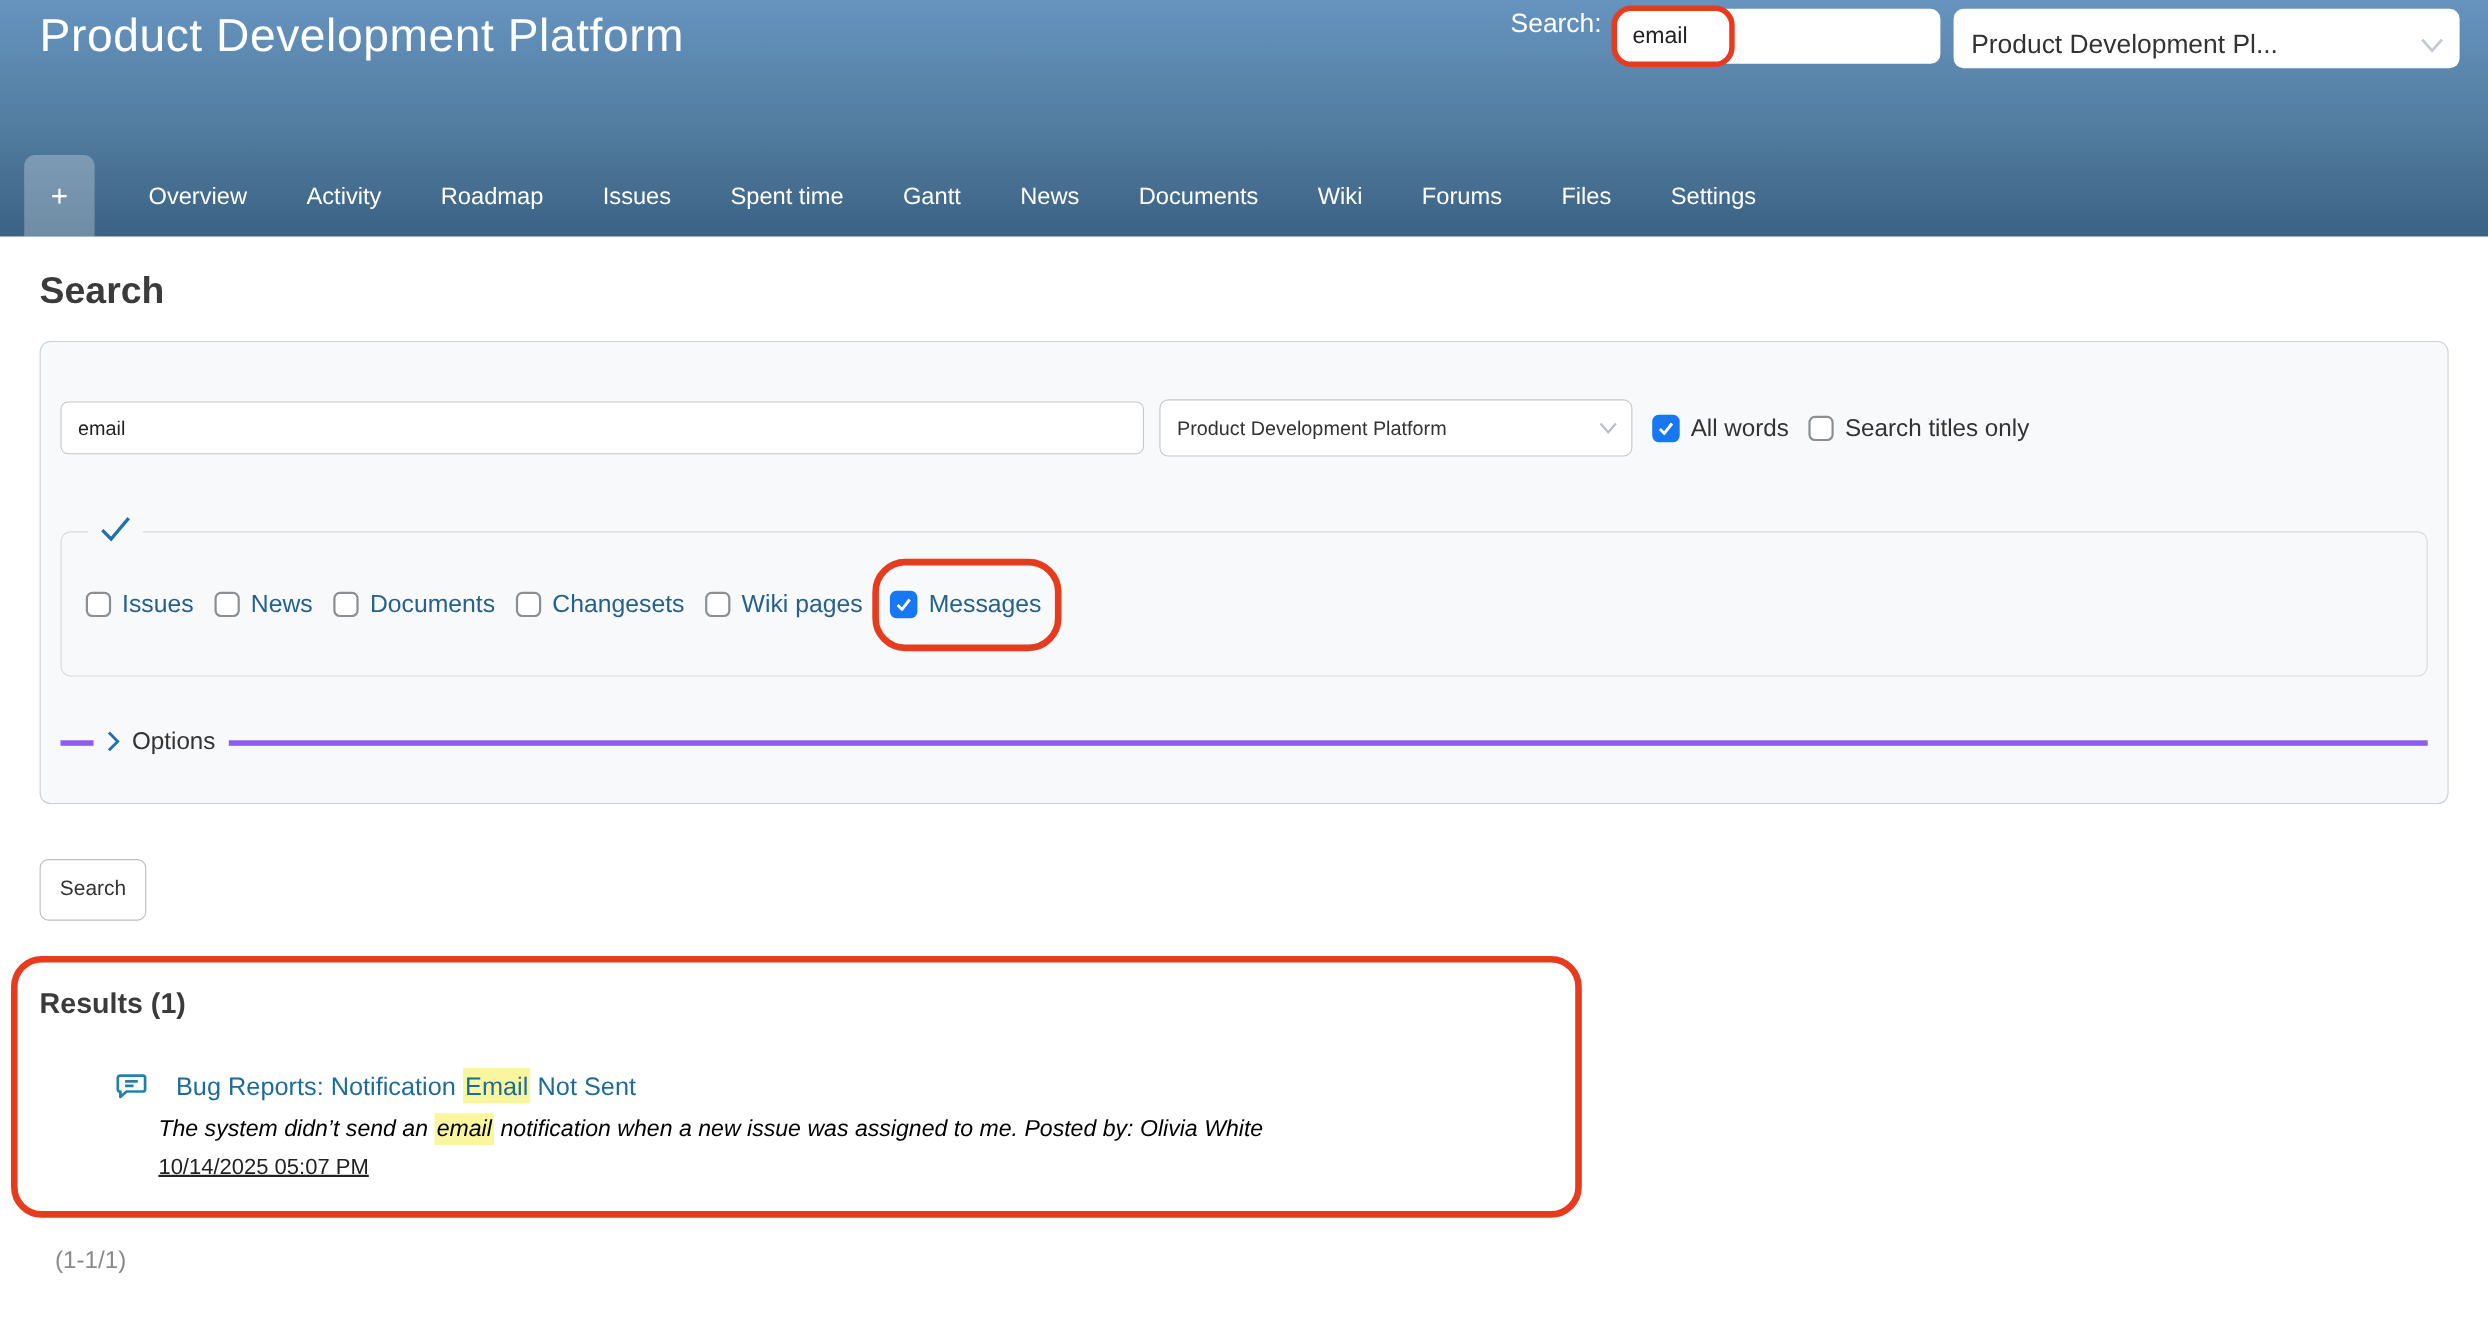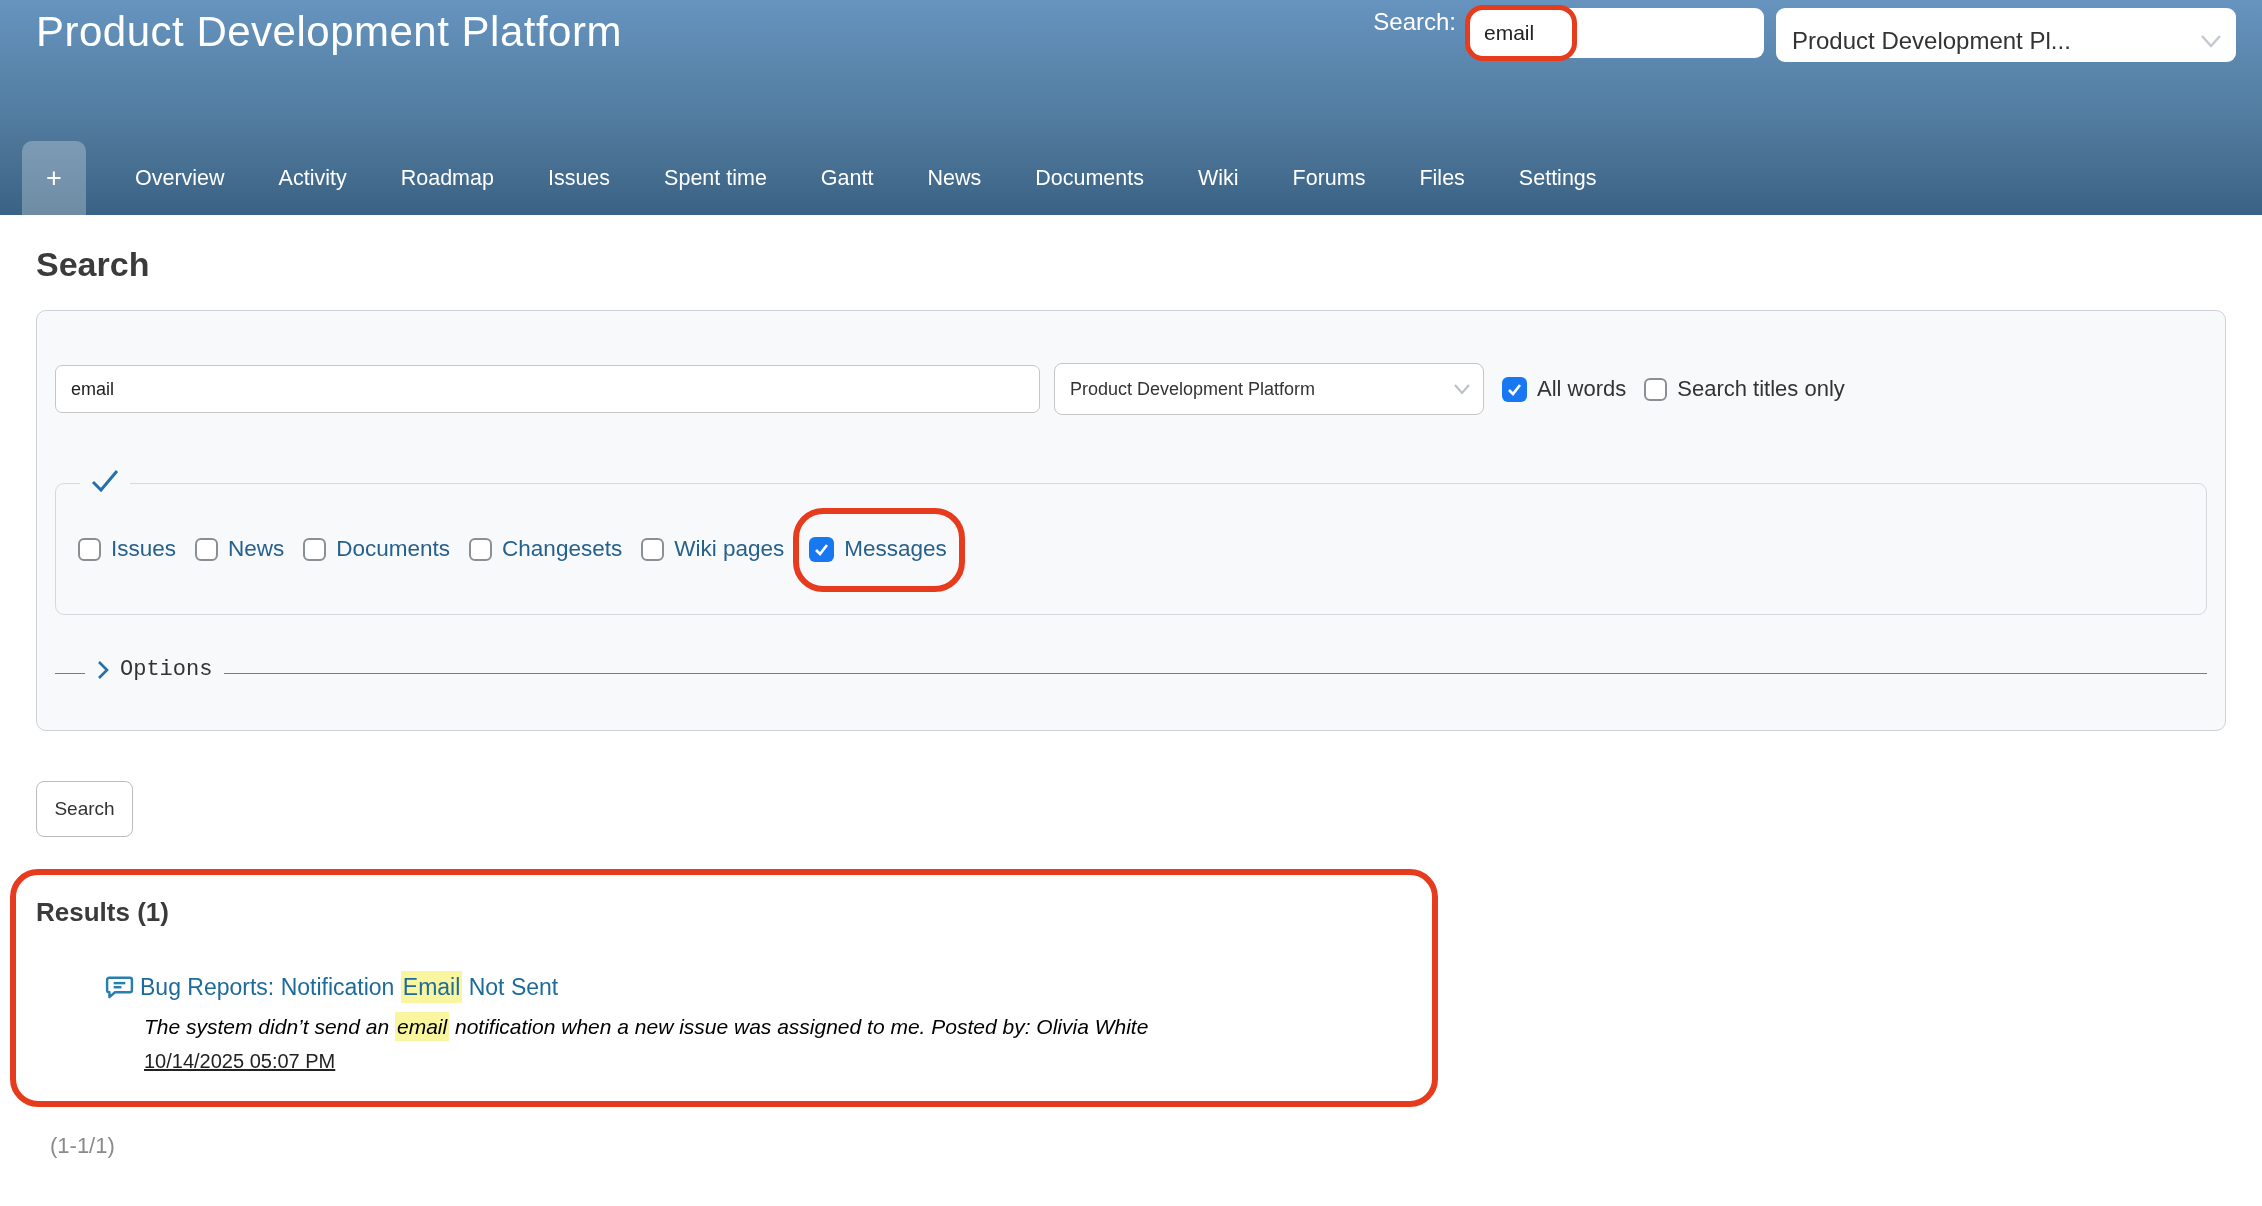--- a/index.html
+++ b/index.html
@@ -63,36 +63,36 @@
                   padding:0 9px; line-height:0; }
   .filters { display:flex; align-items:center; height:100%; padding-left:22px; }
   .filter { display:flex; align-items:center; margin-right:19px; }
   .filter .cb { margin-right:10px; }
   .filter-label { font-size:22.5px; color:#26618e; text-decoration:none; }
   .annot-wrap { position:relative; display:flex; align-items:center; padding:0 6px; }
   .annot-messages { position:absolute; left:-10px; top:-28px; right:-12px; bottom:-30px;
                     border:6px solid #e73b1e; border-radius:30px; pointer-events:none; }
 
   .options-fieldset { position:relative; margin-top:58px; height:0;
-                      border-top:1px solid #8b5cf6; width:calc(100% - 0px);font-family:Liberation Mono, monospace; }
+                      border-top:5px solid #8b5cf6; width:calc(100% - 0px); }
   .options-legend { position:absolute; left:30px; top:-17px; background:#f8f9fb;
                     padding:0 12px; display:flex; align-items:center; gap:11px;
                     font-size:22px; color:#333; cursor:pointer; }
 
   .search-button { margin-top:50px; width:97px; height:56px; background:#fff;
                    border:1px solid #b9bcc1; border-radius:8px; font-size:19px;
                    color:#333; cursor:pointer; font-family:"Liberation Sans", sans-serif; }
 
   
   .results-box { margin-top:32px; margin-left:-26px; width:1428px;
                  border:6px solid #e73b1e; border-radius:28px;
                  padding:22px 20px 28px 20px; }
   .results-heading { font-size:26px; font-weight:bold; color:#3b3b3b; }
   .result-item { margin-top:44px; margin-left:68px; }
-  .result-title-row { display:flex; align-items:center; gap:5px; }
+  .result-title-row { display:flex; align-items:center; gap:25px; }
   .result-link { font-size:23px; color:#1d6b9b; text-decoration:none; }
   .hl { background:#faf6a0; padding:3px 2px; }
   .result-desc { margin:12px 0 0 40px; font-style:italic; color:#000000; font-size:21px; }
   .result-date { margin:11px 0 0 40px; color:#222; font-size:20px;text-decoration:underline; }
 
   .pagination { margin:26px 0 0 14px; color:#8a8a8a; font-size:22px; }
 
   .icon svg { display:block; }
 </style>
 </head>

